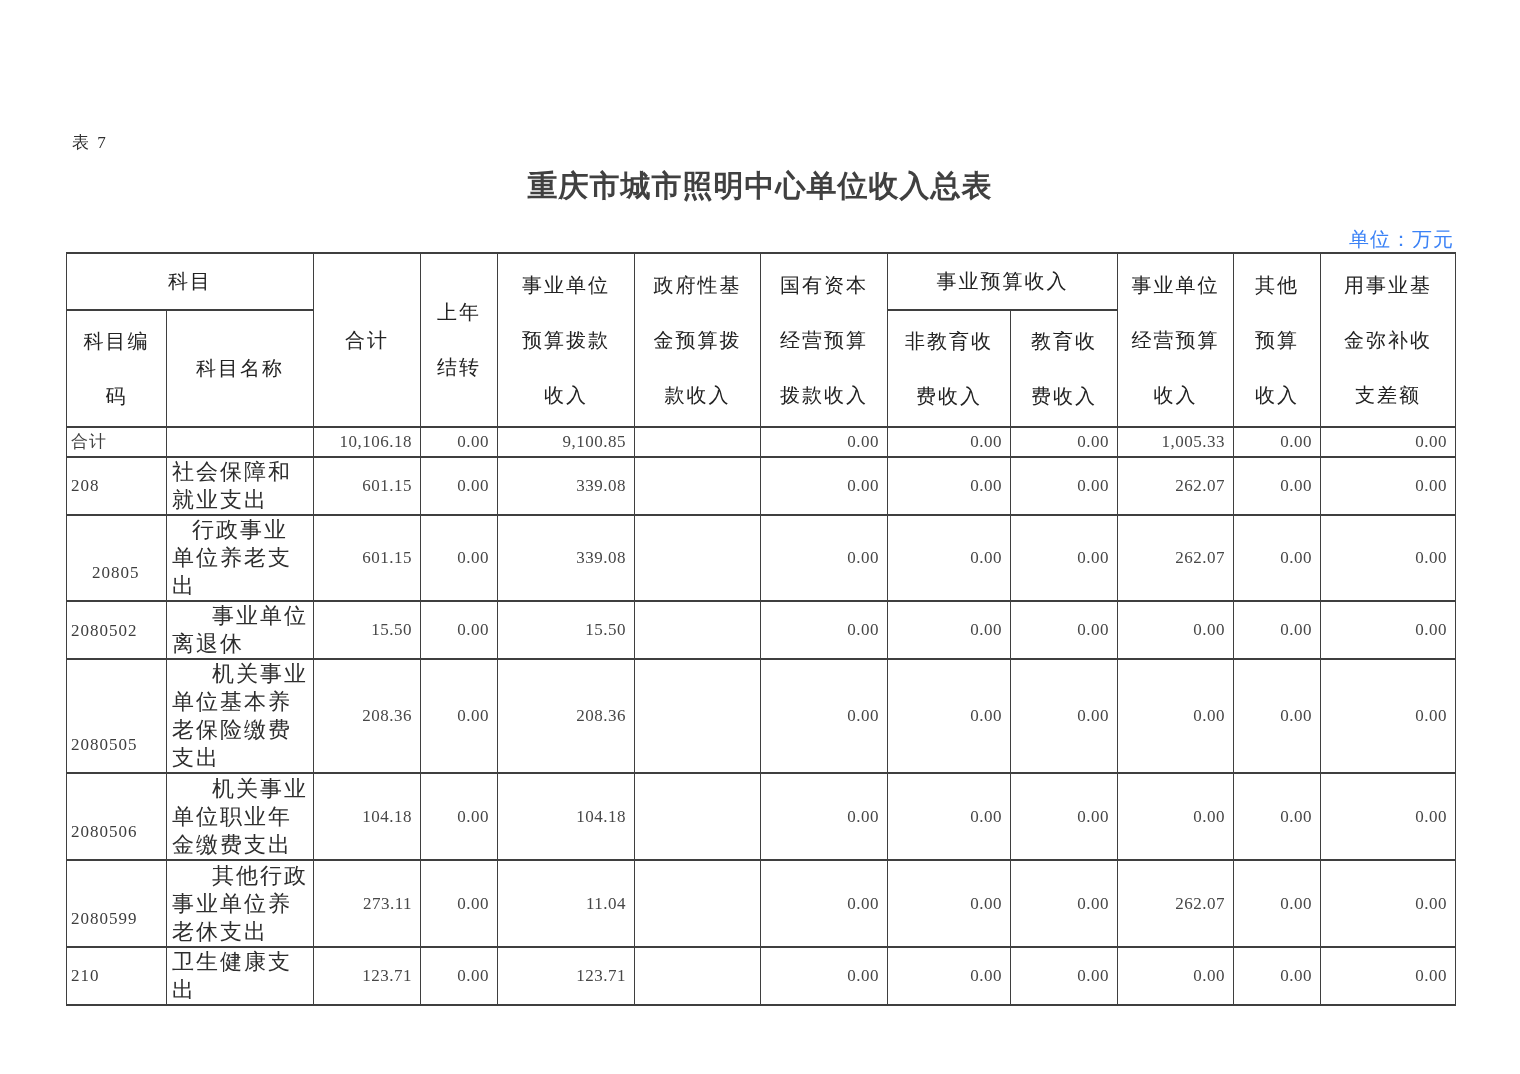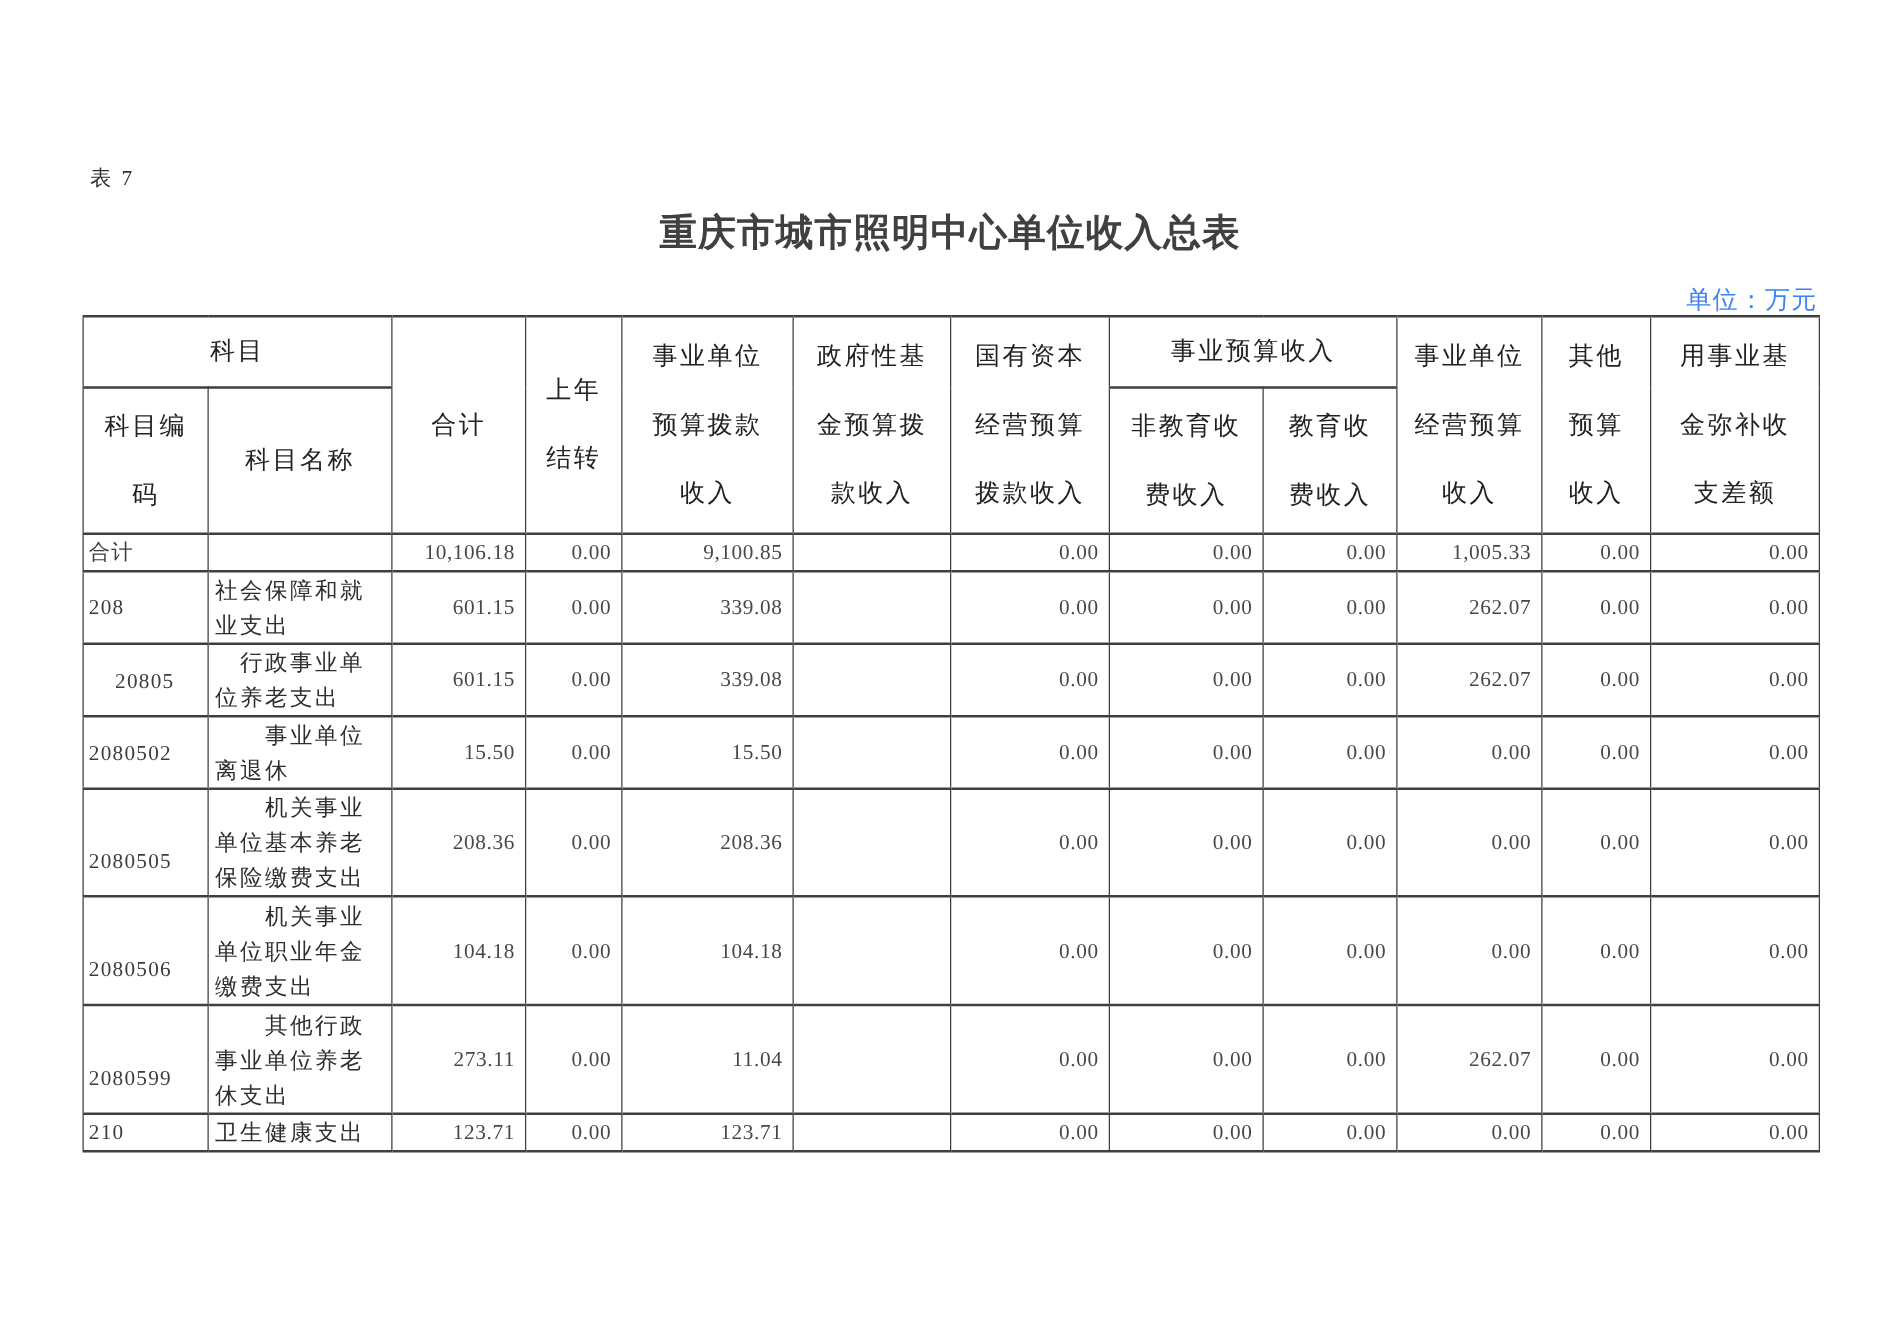--- a/index.html
+++ b/index.html
@@ -77,21 +77,21 @@
     letter-spacing: 1px;
     text-align: left;
     padding-left: 4px;
     vertical-align: middle;
     line-height: 28px;
     color: #3d3d3d;
   }
   td.code.vbot { vertical-align: bottom; padding-bottom: 13px; }
   td.code.ind1 { text-indent: 21px; margin-left: 11px; }
   td.name {
-    font-size: 18px;
+    font-size: 22px;
     letter-spacing: 2px;
     line-height: 28px;
     vertical-align: middle;
     text-align: left;
     padding-left: 5px;
     padding-right: 2px;
     word-break: break-all;
     color: #2e2e2e;
   }
   td.name.ind1 { text-indent: 20px; }

